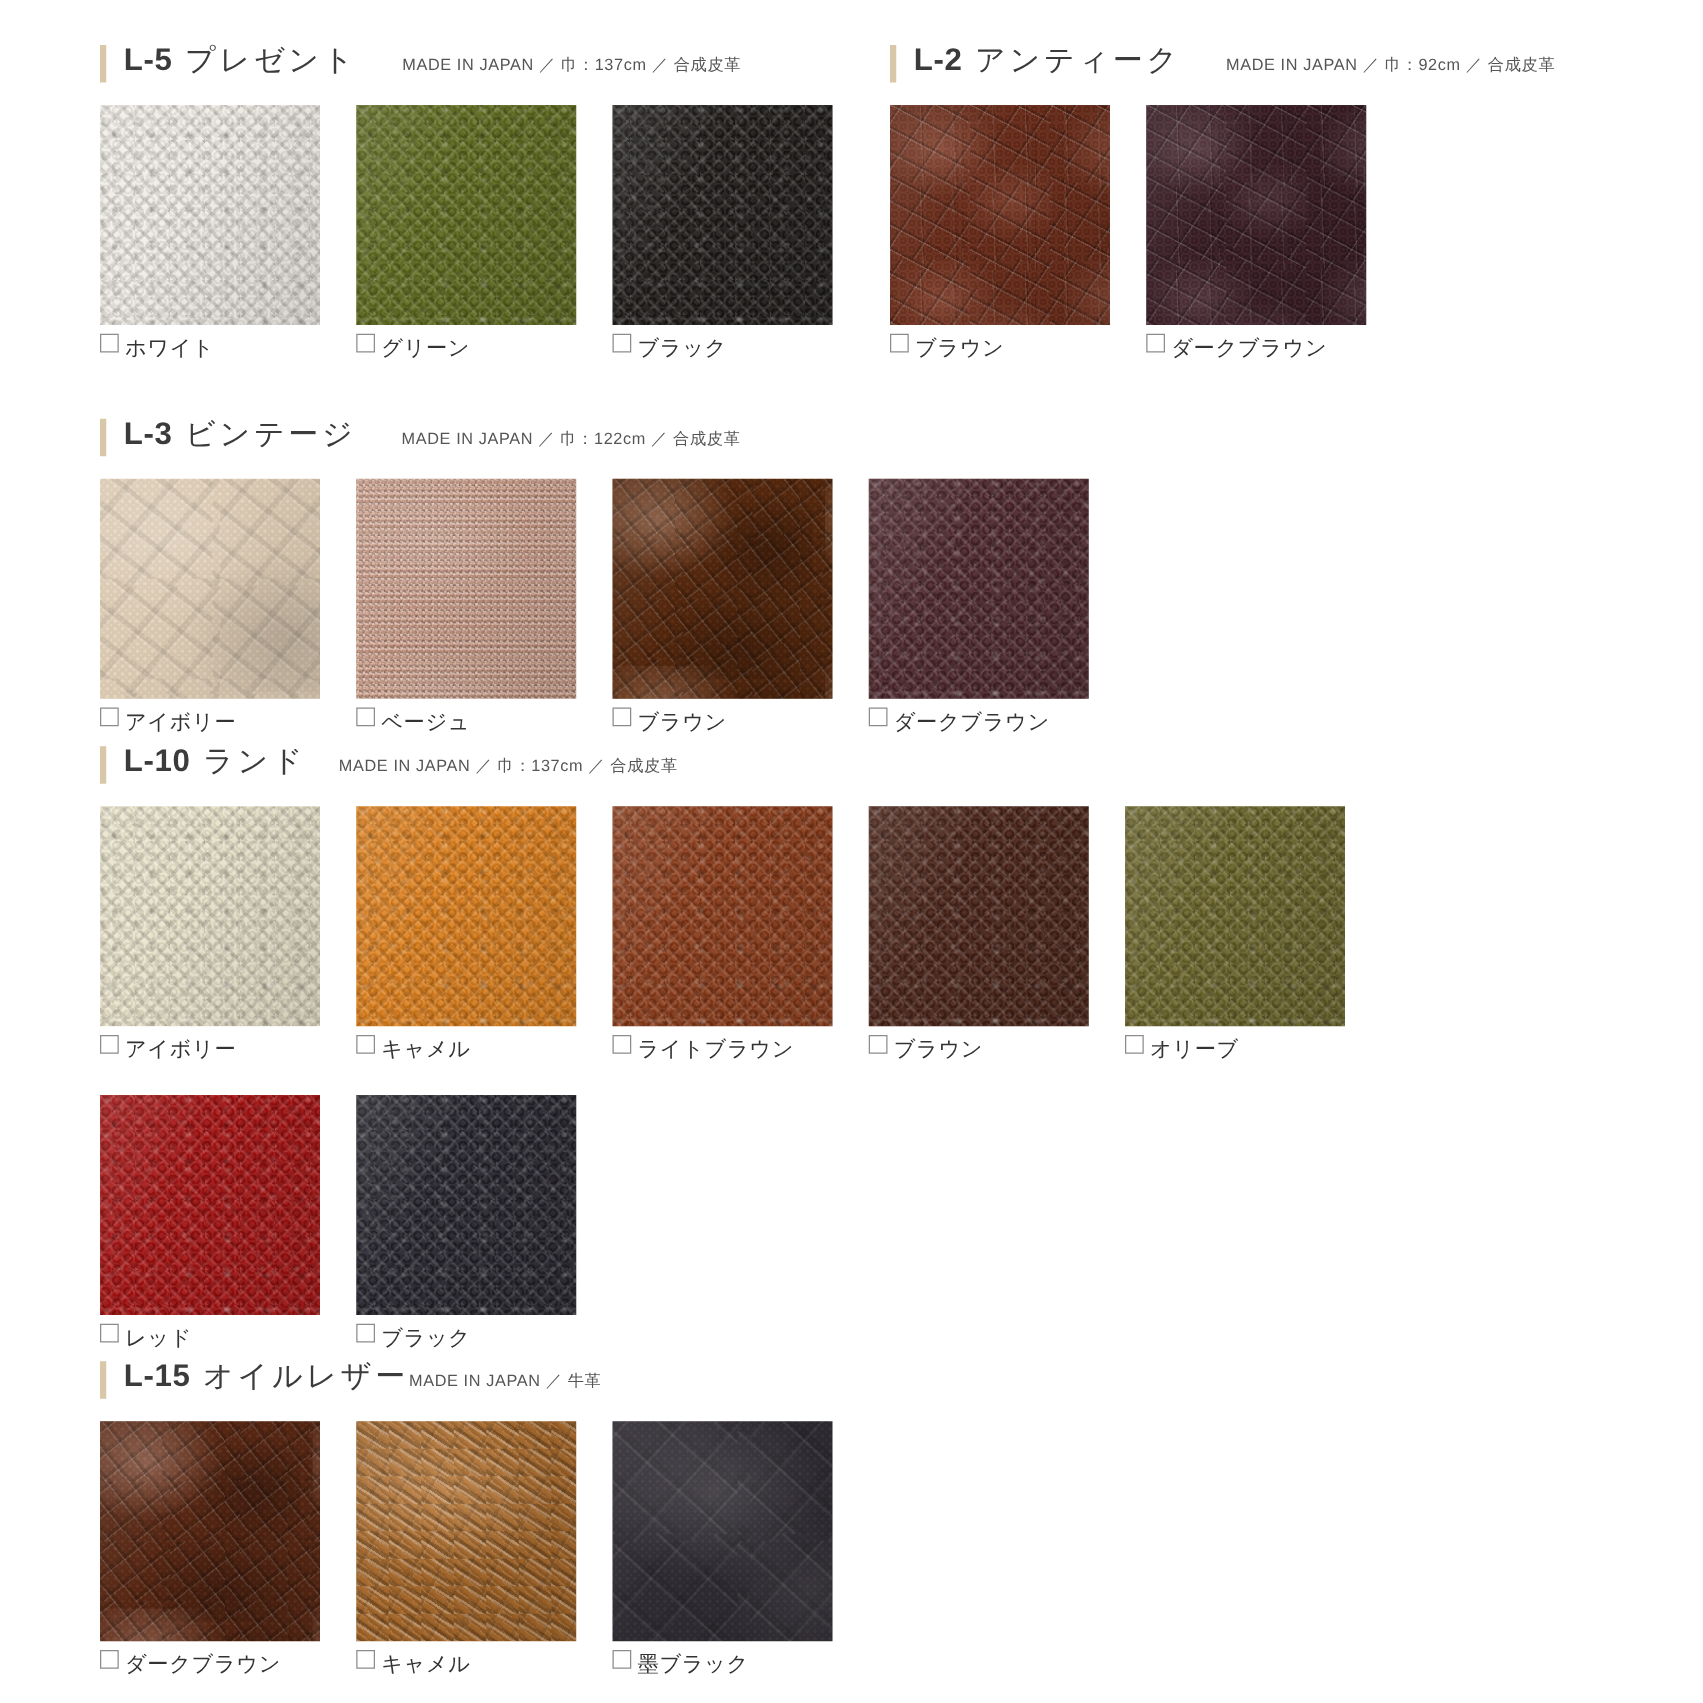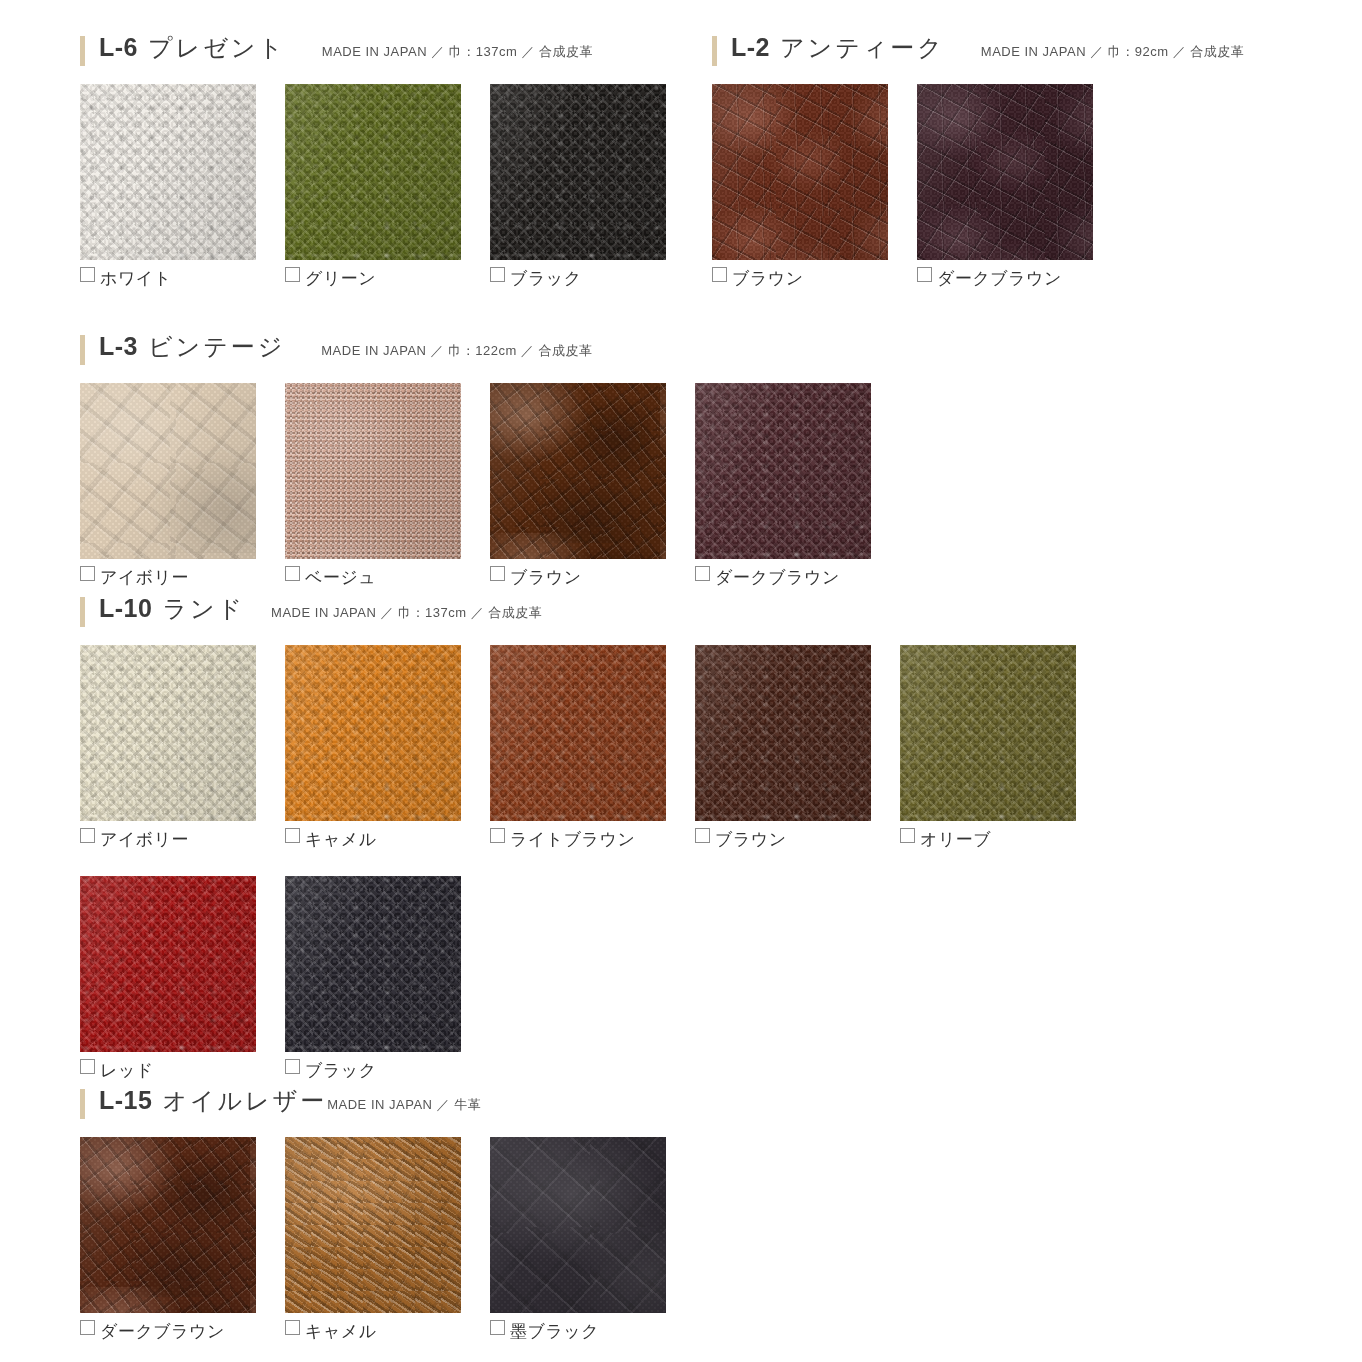--- a/index.html
+++ b/index.html
@@ -141,21 +141,21 @@
       linear-gradient(118deg, rgba(255,255,255,.10) 0%, rgba(255,255,255,0) 38%, rgba(0,0,0,.10) 100%);
   }
 </style>
 </head>
 <body>
 
 <div class="page">
     <div class="group" style="left: 80px; top: 32px;">
       <div class="group-head">
         <span class="accent-bar"></span>
-        <span class="group-code">L-6</span>
+        <span class="group-code">L-5</span>
         <span class="group-name">プレゼント</span>
         <span class="group-spec" style="margin-left: 36px;">MADE IN JAPAN ／ 巾：137cm ／ 合成皮革</span>
       </div>
       <div class="swatch-row" style="margin-top: 14px;">
         <div class="swatch-cell">
           <div class="swatch" style="background-color: rgb(240, 236, 229);">
             <div class="grain grain-pebble"></div>
             <div class="vig"></div>
           </div>
           <div class="swatch-label">

